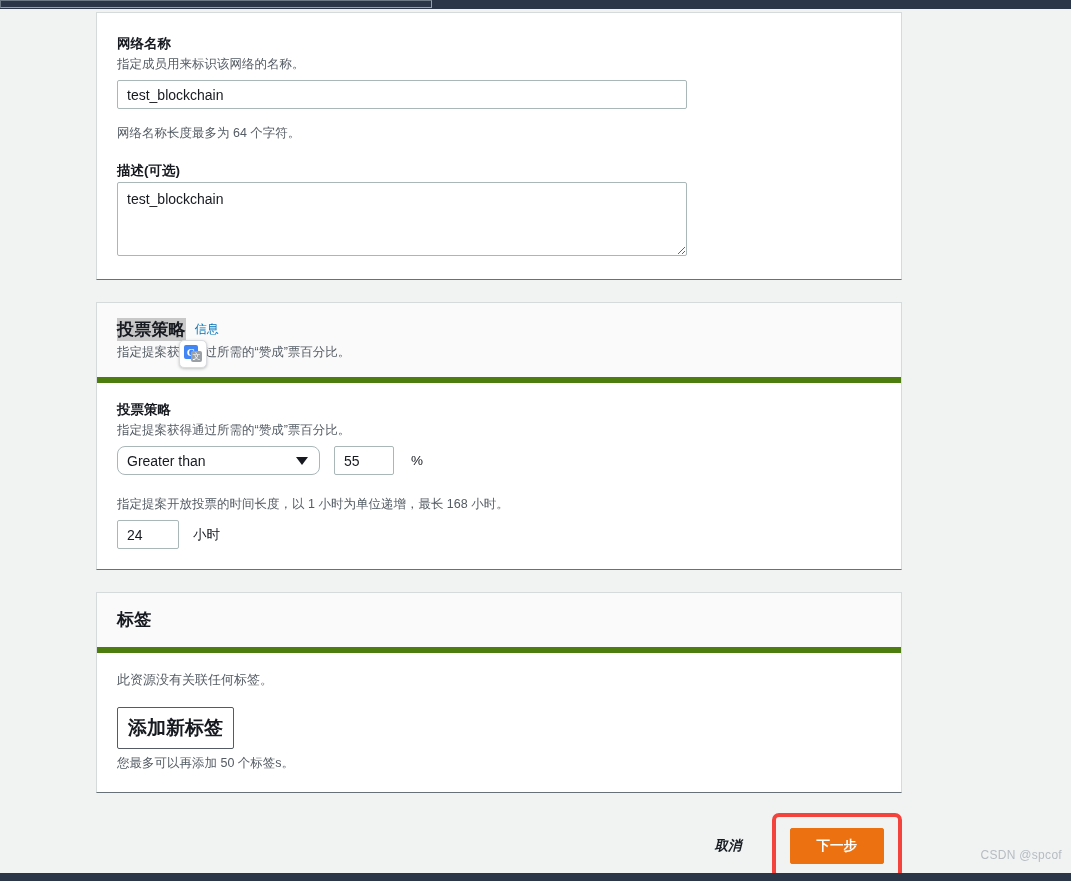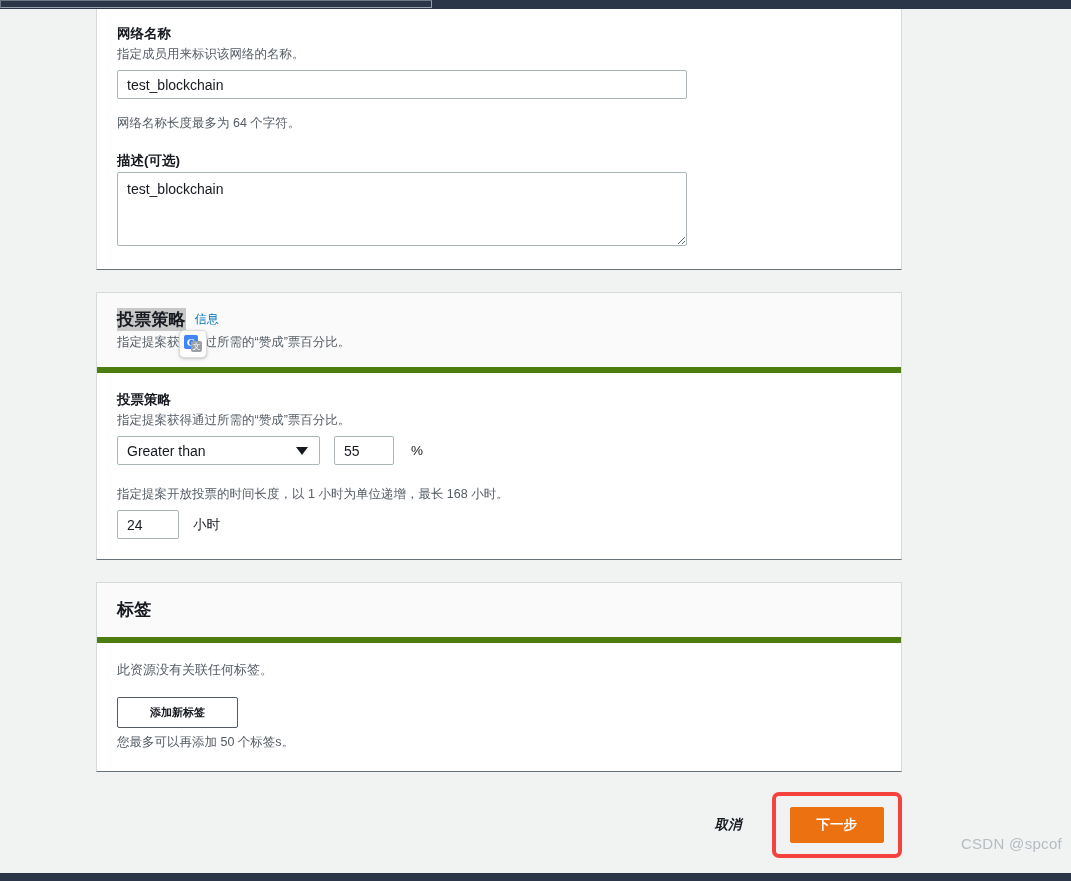--- a/index.html
+++ b/index.html
@@ -45,21 +45,21 @@
     bottom: 0; left: 0;
     width: 1071px;
     height: 8px;
     background: #2b3648;
     z-index: 40;
   }
 
   
   .page {
     position: absolute;
-    top: 2px; left: 0;
+    top: 12px; left: 0;
     width: 1071px;
     height: 864px;
     background: #f1f3f3;
     overflow: hidden;
   }
 
   .content-col {
     position: absolute;
     left: 96px;
     top: 0;
@@ -172,21 +172,21 @@
   .select-wrap select {
     -webkit-appearance: none;
     appearance: none;
     font-family: "Liberation Sans", "DejaVu Sans", sans-serif;
     font-size: 14px;
     color: #16191f;
     width: 203px;
     height: 29px;
     padding: 4px 30px 4px 9px;
     border: 1px solid #aab7b8;
-    border-radius: 2px;
+    border-radius: 8px;
     background: #fff;
     outline: none;
   }
   .select-arrow {
     position: absolute;
     right: 12px;
     top: 11px;
     width: 0; height: 0;
     border-left: 6px solid transparent;
     border-right: 6px solid transparent;
@@ -204,27 +204,27 @@
   .gap-14 { width: 14px; }
 
   
   .tags-empty {
     font-size: 13px;
     color: #545b64;
     margin-bottom: 18px;
   }
   .btn-normal {
     font-family: "Liberation Sans", "DejaVu Sans", sans-serif;
-    font-size: 11px;
+    font-size: 19px;
     font-weight: bold;
     color: #16191f;
     background: #fff;
     border: 1px solid #545b64;
     border-radius: 2px;
-    padding: 7px 32px;
+    padding: 7px 10px;
     cursor: pointer;
   }
   .tags-note {
     font-size: 12.5px;
     color: #545b64;
     margin-top: 6px;
   }
 
   
   .actions {
@@ -310,21 +310,21 @@
     text-align: center;
     line-height: 11px;
     font-family: "Liberation Sans", sans-serif;
   }
 
   
   .watermark {
     position: absolute;
     right: 9px;
     bottom: 14px;
-    font-size: 15px;
+    font-size: 12px;
     color: #b6bcc2;
     font-family: "Liberation Sans", "DejaVu Sans", sans-serif;
     letter-spacing: 0.3px;
     z-index: 35;
   }
 </style>
 </head>
 <body>
 
 <div class="chrome-top"></div>

